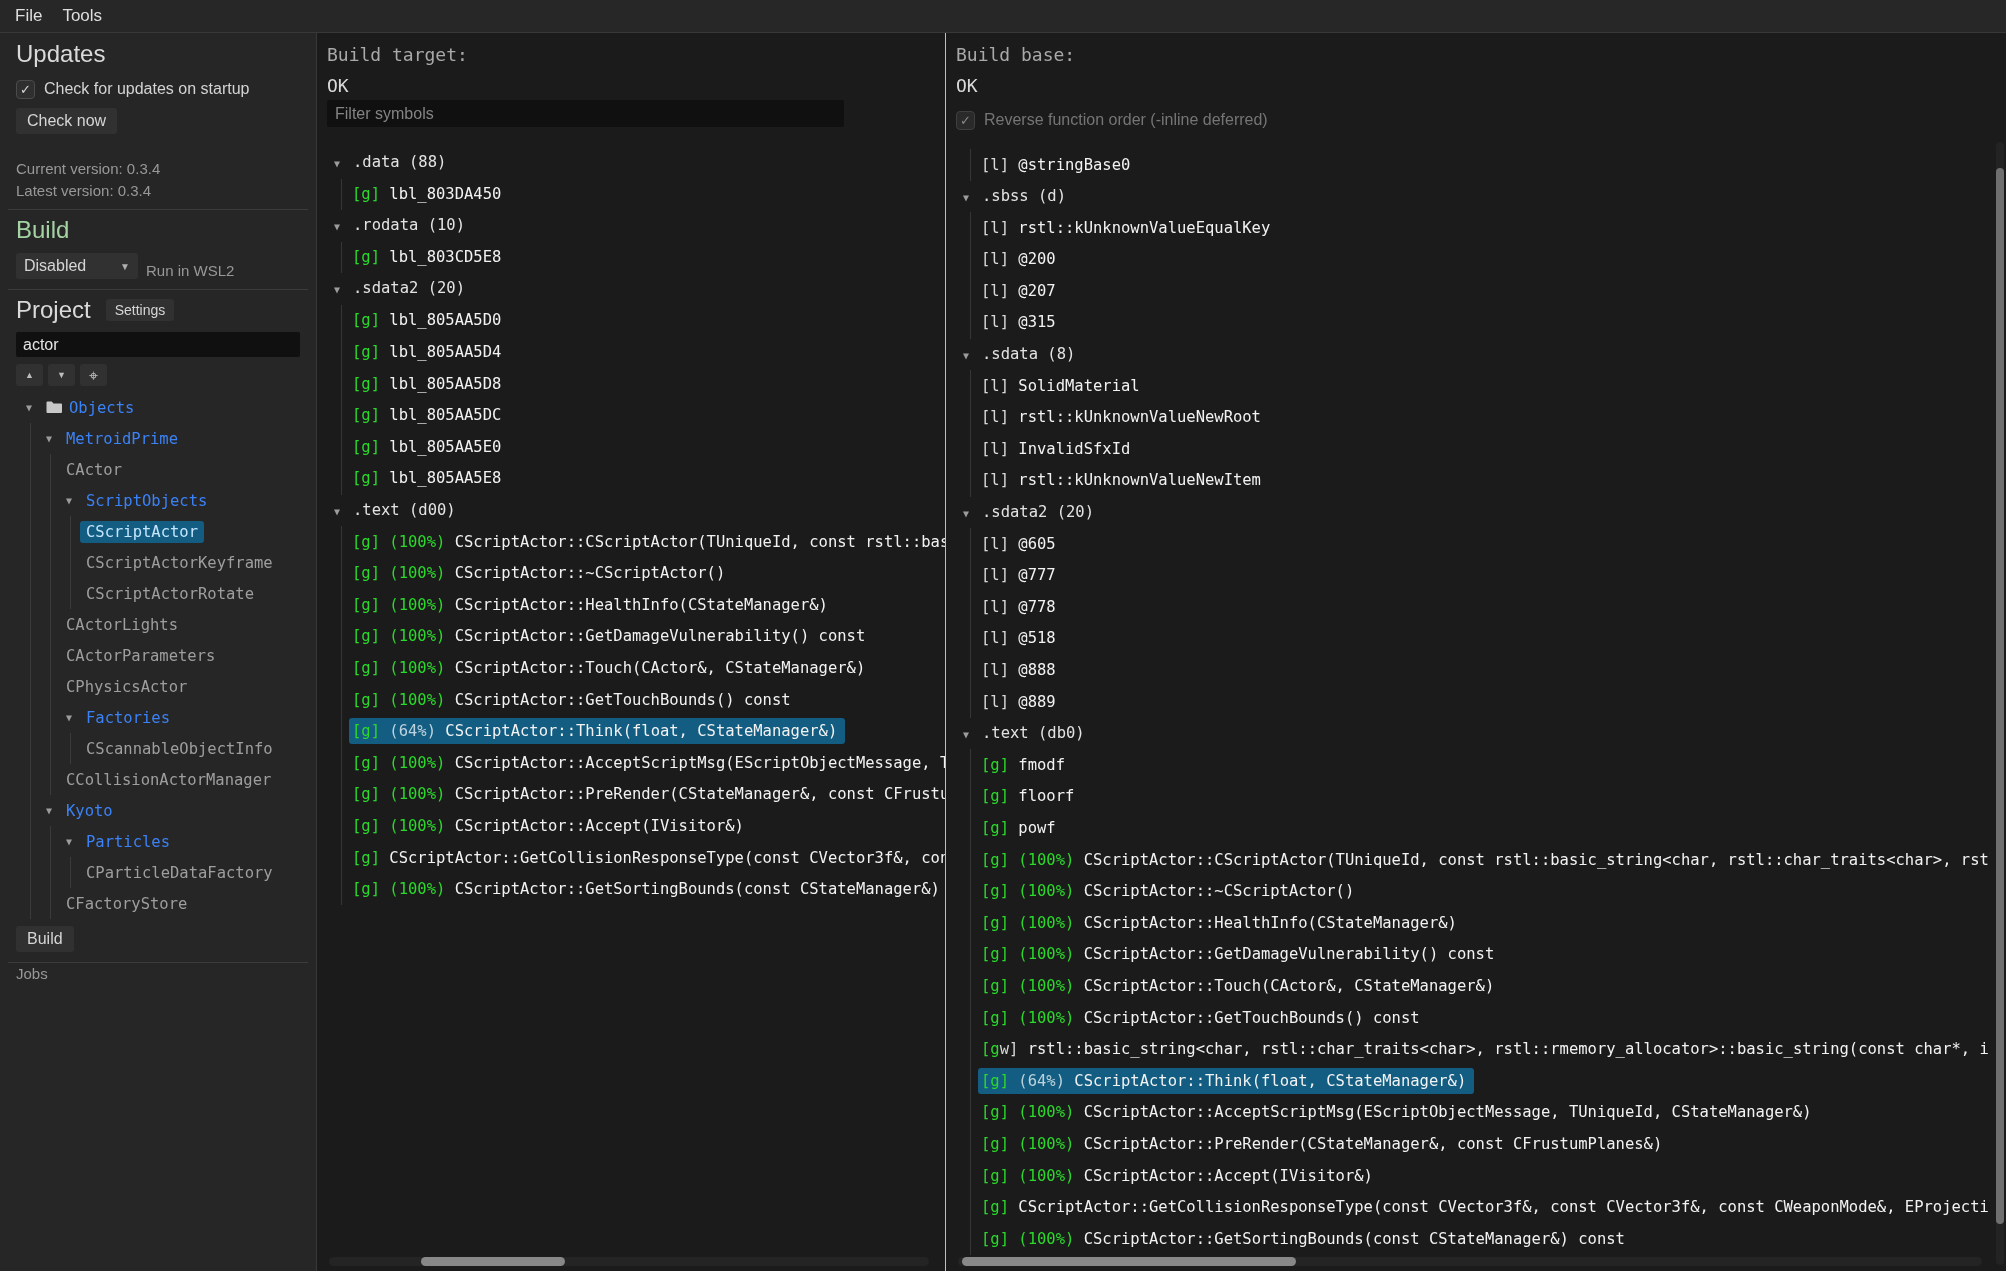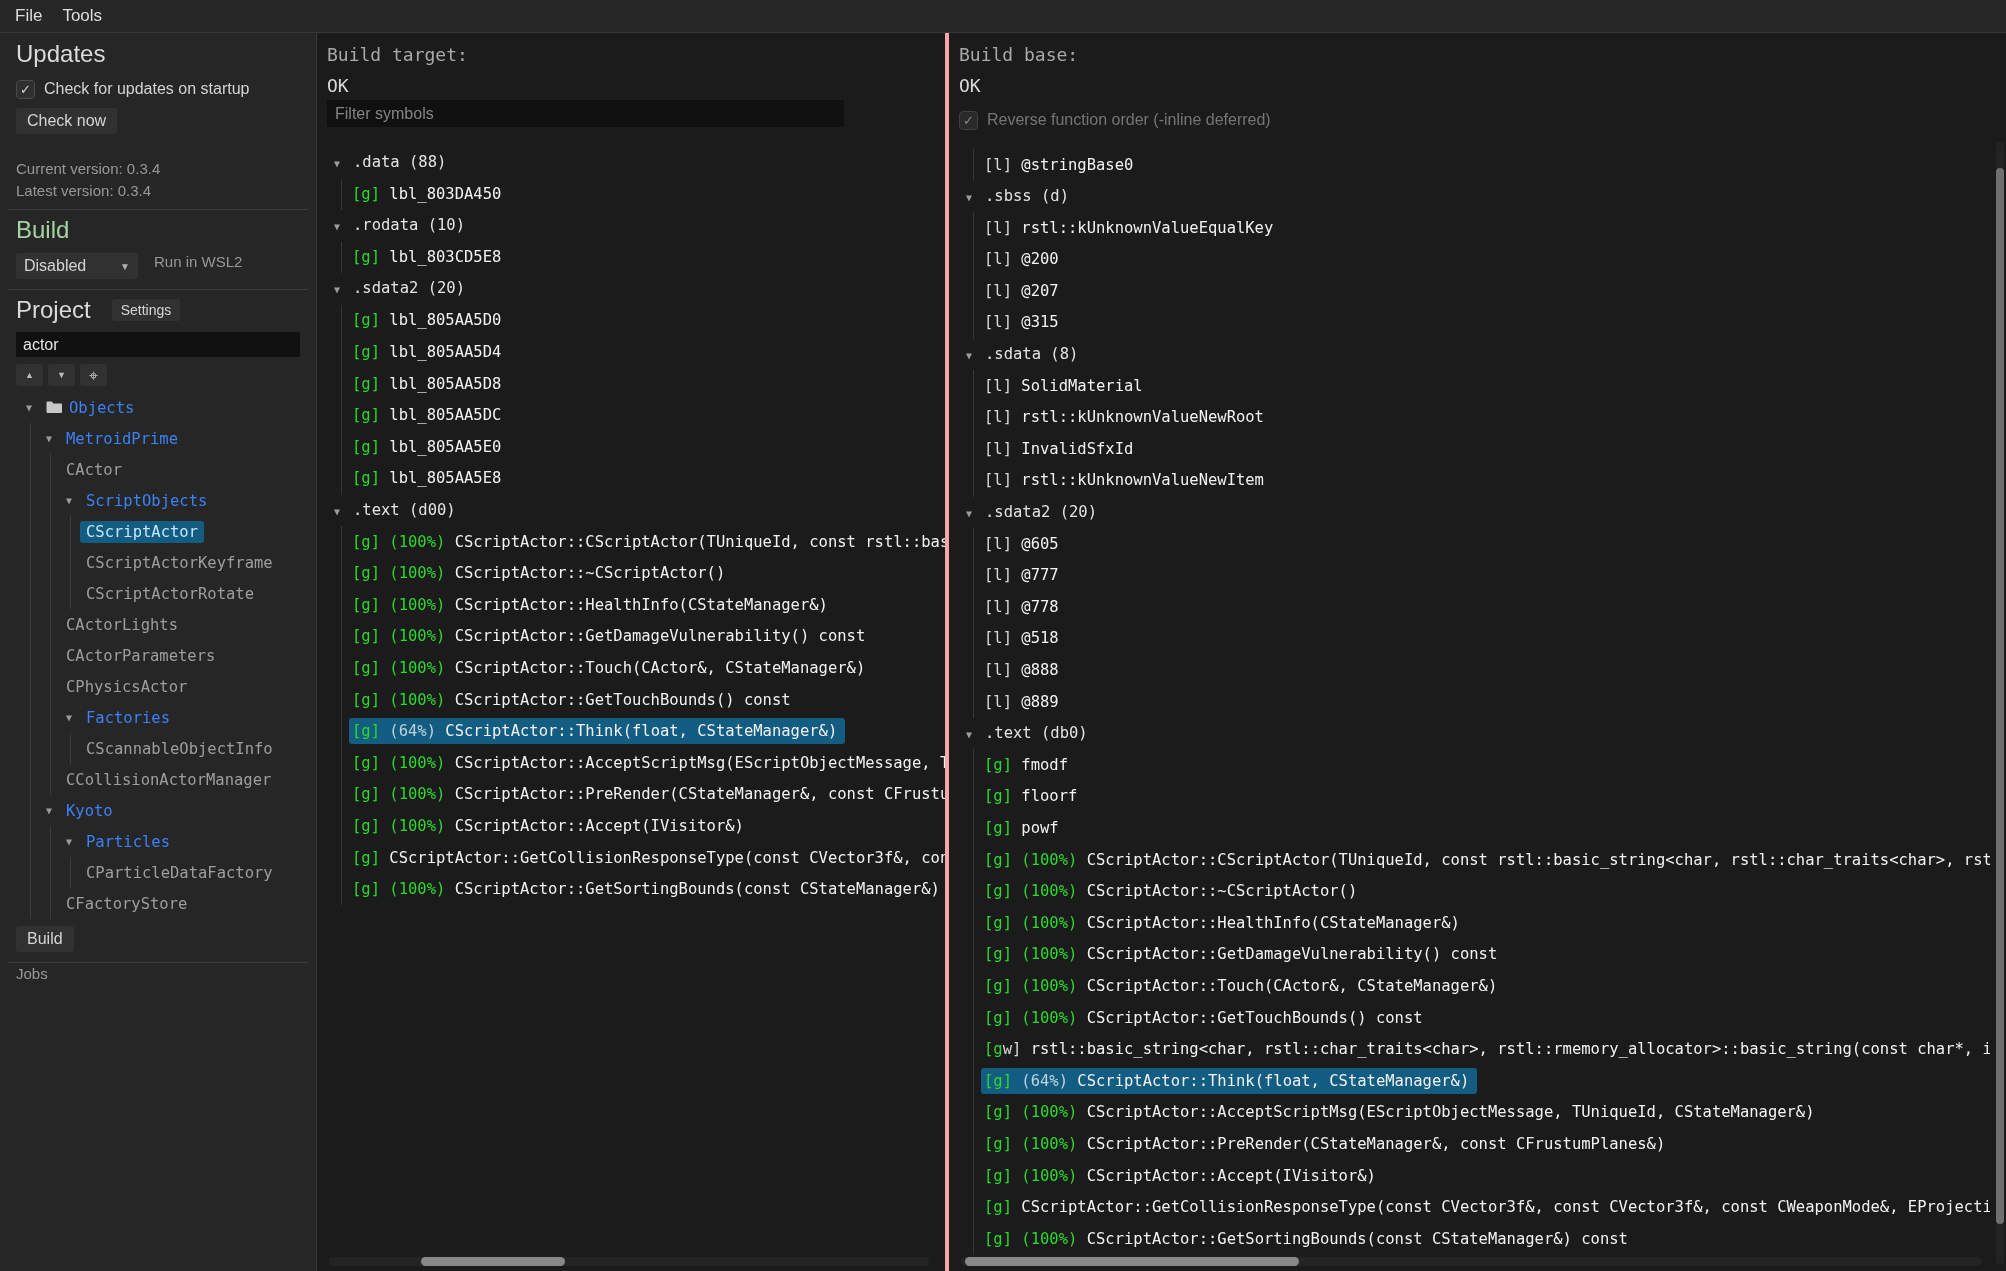--- a/index.html
+++ b/index.html
@@ -20,44 +20,44 @@
   .sidebar{width:317px;min-width:317px;background:var(--sidebar);border-right:1px solid #383838;padding:6px 16px 0;overflow:hidden}
   .h1{font-size:24px;line-height:30px;color:#dadada;font-weight:400}
   .h1.green{color:#a4d3a4}
   .sep{border-top:1px solid #3b3b3b;margin:10px -8px 0}
   .chk-row{display:flex;align-items:center;gap:9px;margin-top:9px;height:22px}
   .chk{width:19px;height:19px;background:#2f2f2f;border:1px solid #4b4b4b;border-radius:4px;display:flex;align-items:center;justify-content:center;color:#d7d7d7;font-size:13px;flex:none}
   .chk-label{font-size:16px;color:#d4d4d4}
   .btn{display:inline-flex;align-items:center;background:#313131;color:#d5d5d5;font-size:16px;border:none;border-radius:3px;padding:0 11px;height:26px;font-family:inherit}
   .mt8{margin-top:8px}.mt7{margin-top:7px}.mt9{margin-top:26px}.mt5{margin-top:5px}
   .dim{font-size:15px;color:#989898}
-  .row{display:flex;align-items:flex-start;gap:16px}
+  .row{display:flex;align-items:flex-end;gap:8px}
   .dropdown{width:122px;height:26px;background:#313131;border-radius:3px;color:#d5d5d5;font-size:16px;display:flex;align-items:center;justify-content:space-between;padding:0 8px}
   .dd-arrow{font-size:10px;color:#b0b0b0}
-  .h1-row{display:flex;align-items:center;gap:21px;margin-top:5px}
+  .h1-row{display:flex;align-items:center;gap:15px;margin-top:5px}
   .btn.small{height:22px;padding:0 9px;font-size:14px}
   .text-input{display:block;margin-top:7px;width:100%;height:25px;background:#101010;border:none;border-radius:2px;color:#e6e6e6;font-size:16px;padding:0 7px;font-family:inherit}
   .btn-row{display:flex;gap:5px;margin-top:7px}
   .btn.mini{width:27px;height:22px;padding:0;justify-content:center;font-size:9px;color:#bdbdbd}
   .btn.mini.locate{font-size:16px;font-family:"DejaVu Sans",sans-serif}
 
   
   #tree{margin:6px -8px 0}
   .tree-row{display:flex;align-items:center;height:31px;padding-left:18px;font-family:"DejaVu Sans Mono","Liberation Mono",monospace;font-size:15.5px;color:#9e9e9e;white-space:nowrap}
   .icell{width:20px;height:31px;flex:none;background-image:linear-gradient(#3b3b3b,#3b3b3b);background-repeat:no-repeat;background-position:4px 0;background-size:1px 100%}
   .ttri{width:20px;flex:none;font-size:10px;color:#9c9c9c}
   .folder{width:23px;flex:none;display:flex;align-items:center}
   .tlabel{padding:2px 6px;margin-left:-6px;border-radius:3px}
   .tlabel.branch{color:#3b82f6}
   .tlabel.sel{background:var(--selection);color:var(--sel-text)}
 
   
   .panel{position:relative;background:var(--bg);height:100%}
   .panel.target{width:628px;min-width:628px}
-  .panel.base{flex:1;border-left:4px solid #fca5a5}
+  .panel.base{flex:1;border-left:1px solid #fca5a5}
   .ptitle{position:absolute;top:11px;left:10px;font-family:"DejaVu Sans Mono","Liberation Mono",monospace;font-size:18px;color:#a9a9a9}
   .pstatus{position:absolute;top:42px;left:10px;font-family:"DejaVu Sans Mono","Liberation Mono",monospace;font-size:18px;color:#d9d9d9}
   .filter{position:absolute;top:67px;left:10px;width:517px;height:27px;background:#101010;border:none;border-radius:2px;color:#dddddd;font-size:16px;padding:0 8px;font-family:inherit}
   .filter::placeholder{color:#848484}
   .base-chk{position:absolute;top:76px;left:10px;display:flex;align-items:center;gap:9px;height:22px}
   .base-chk .chk{background:#2a2a2a;border-color:#3f3f3f;color:#8b8b8b}
   .base-chk .chk-label{color:#757575}
 
   .symlist{position:absolute;left:10px;top:114px;right:0;bottom:16px;overflow:hidden}
   .panel.base .symlist{top:116px;right:16px}

